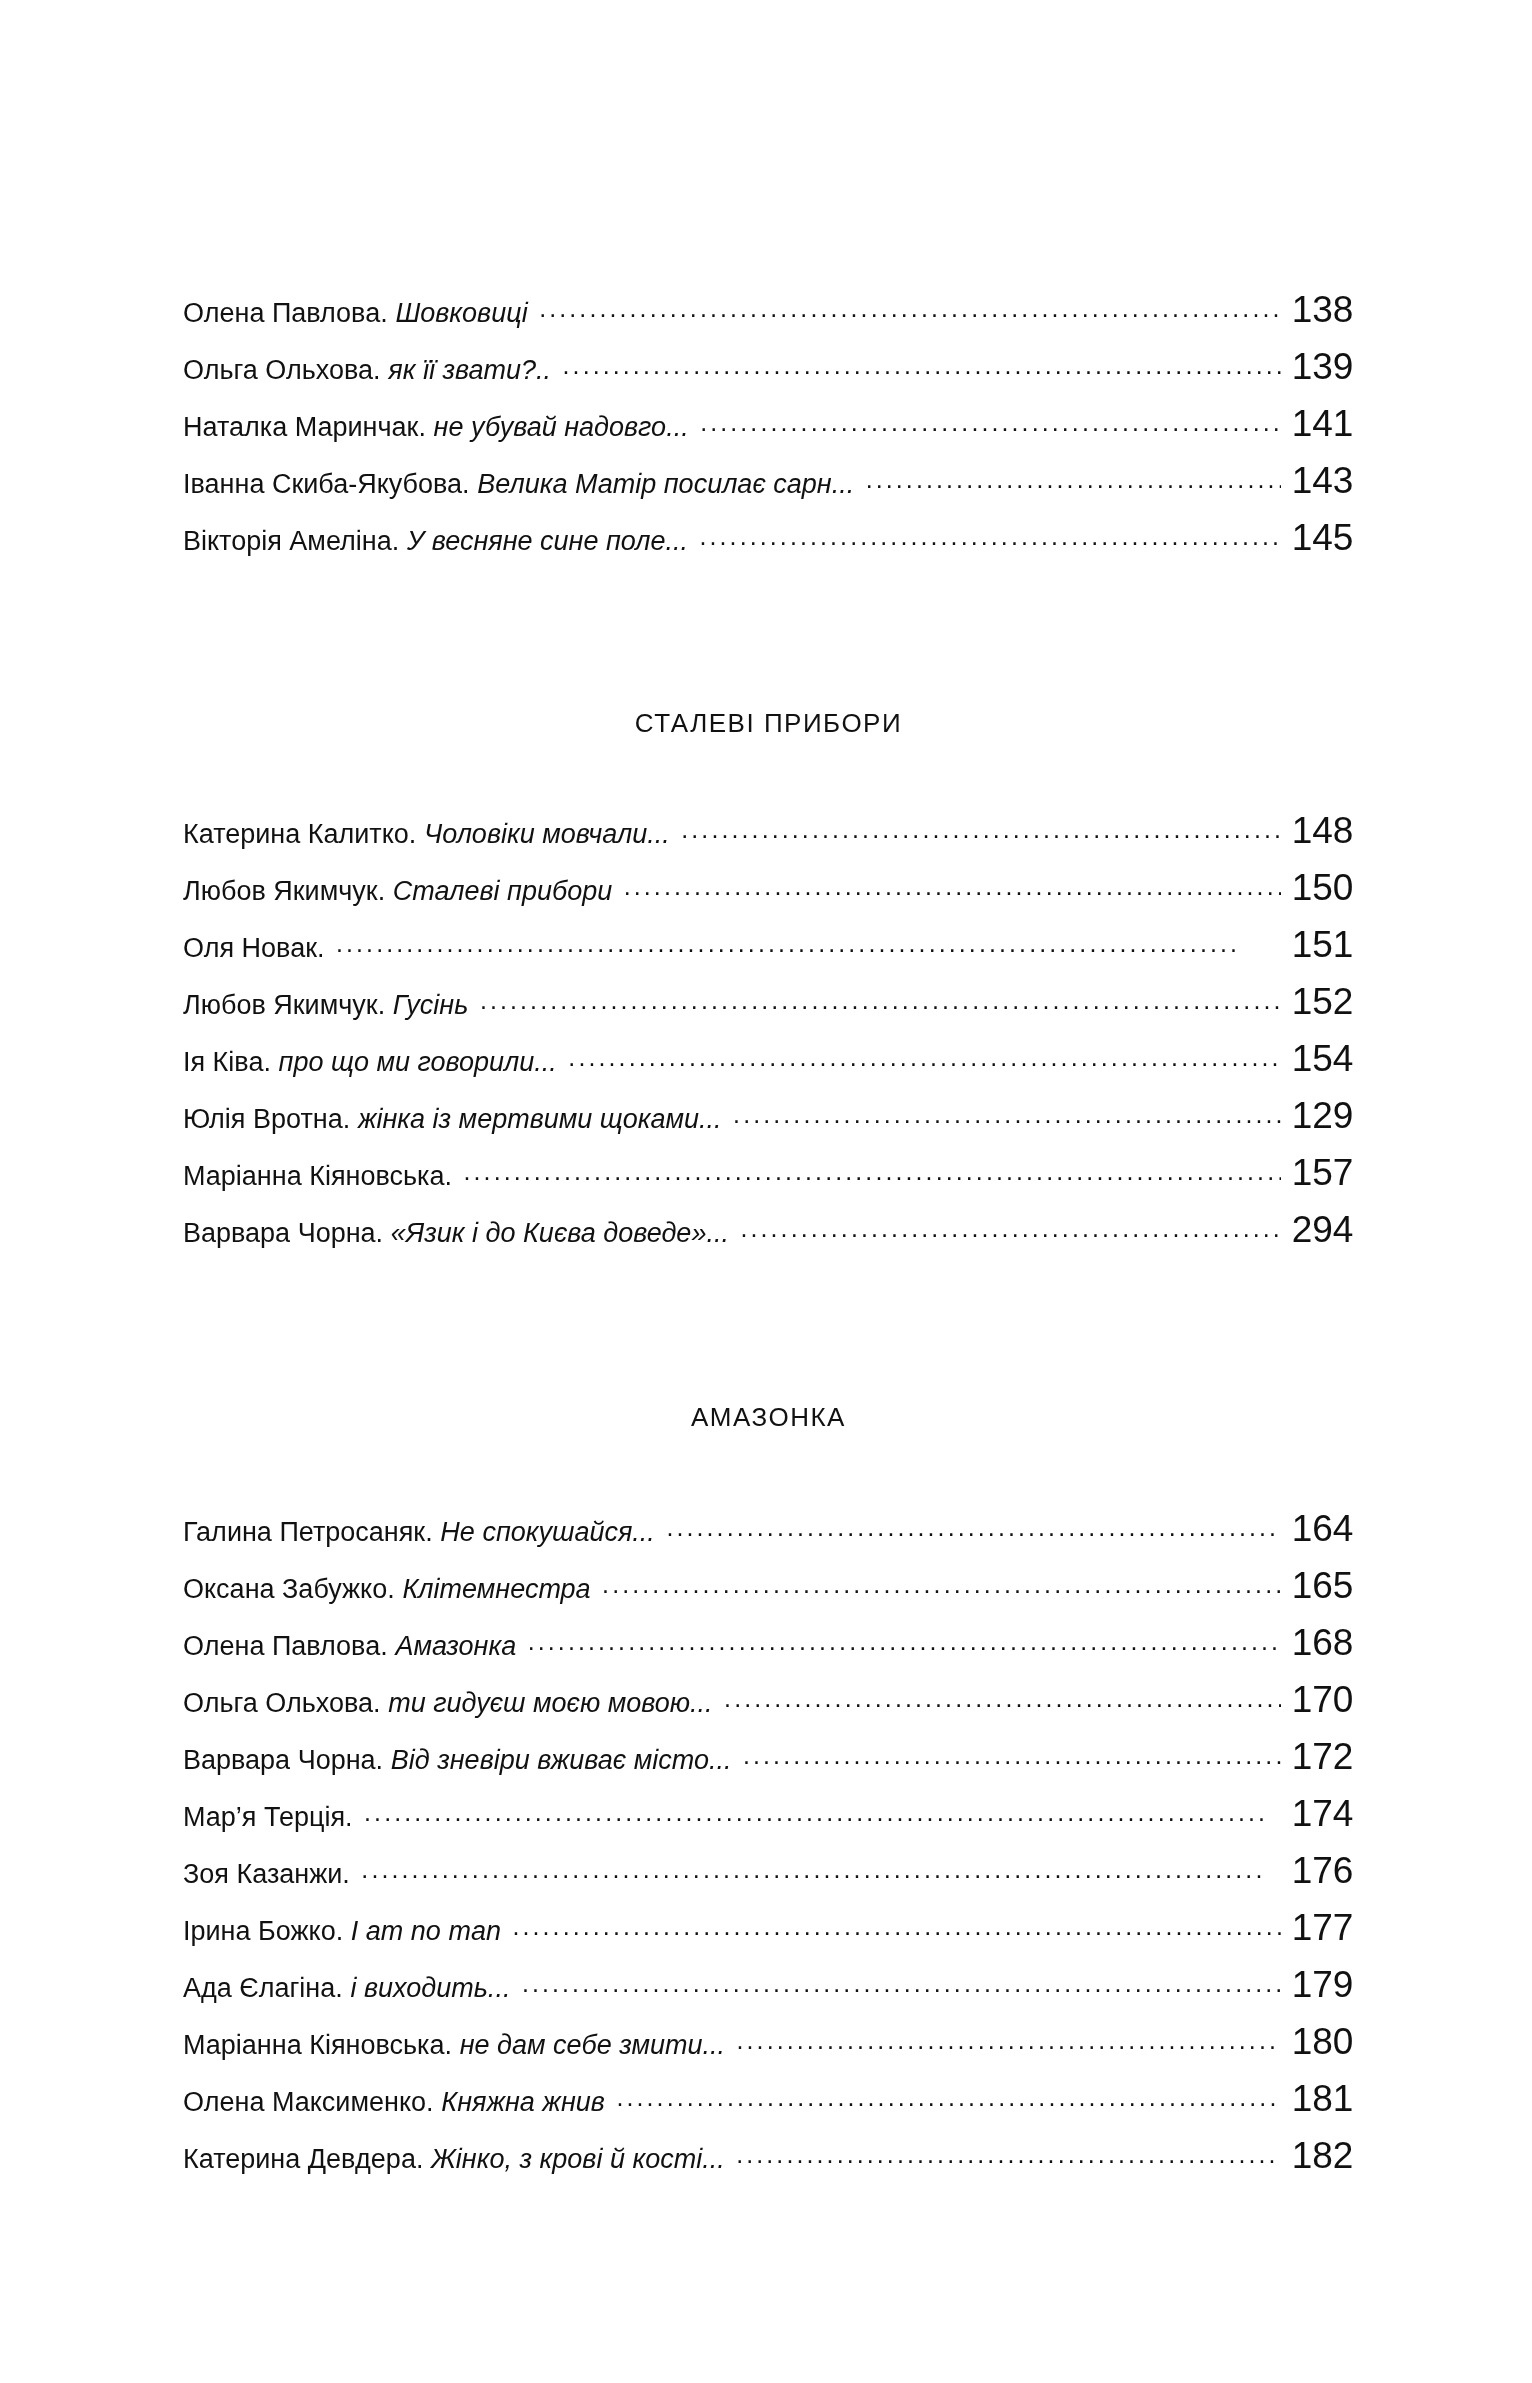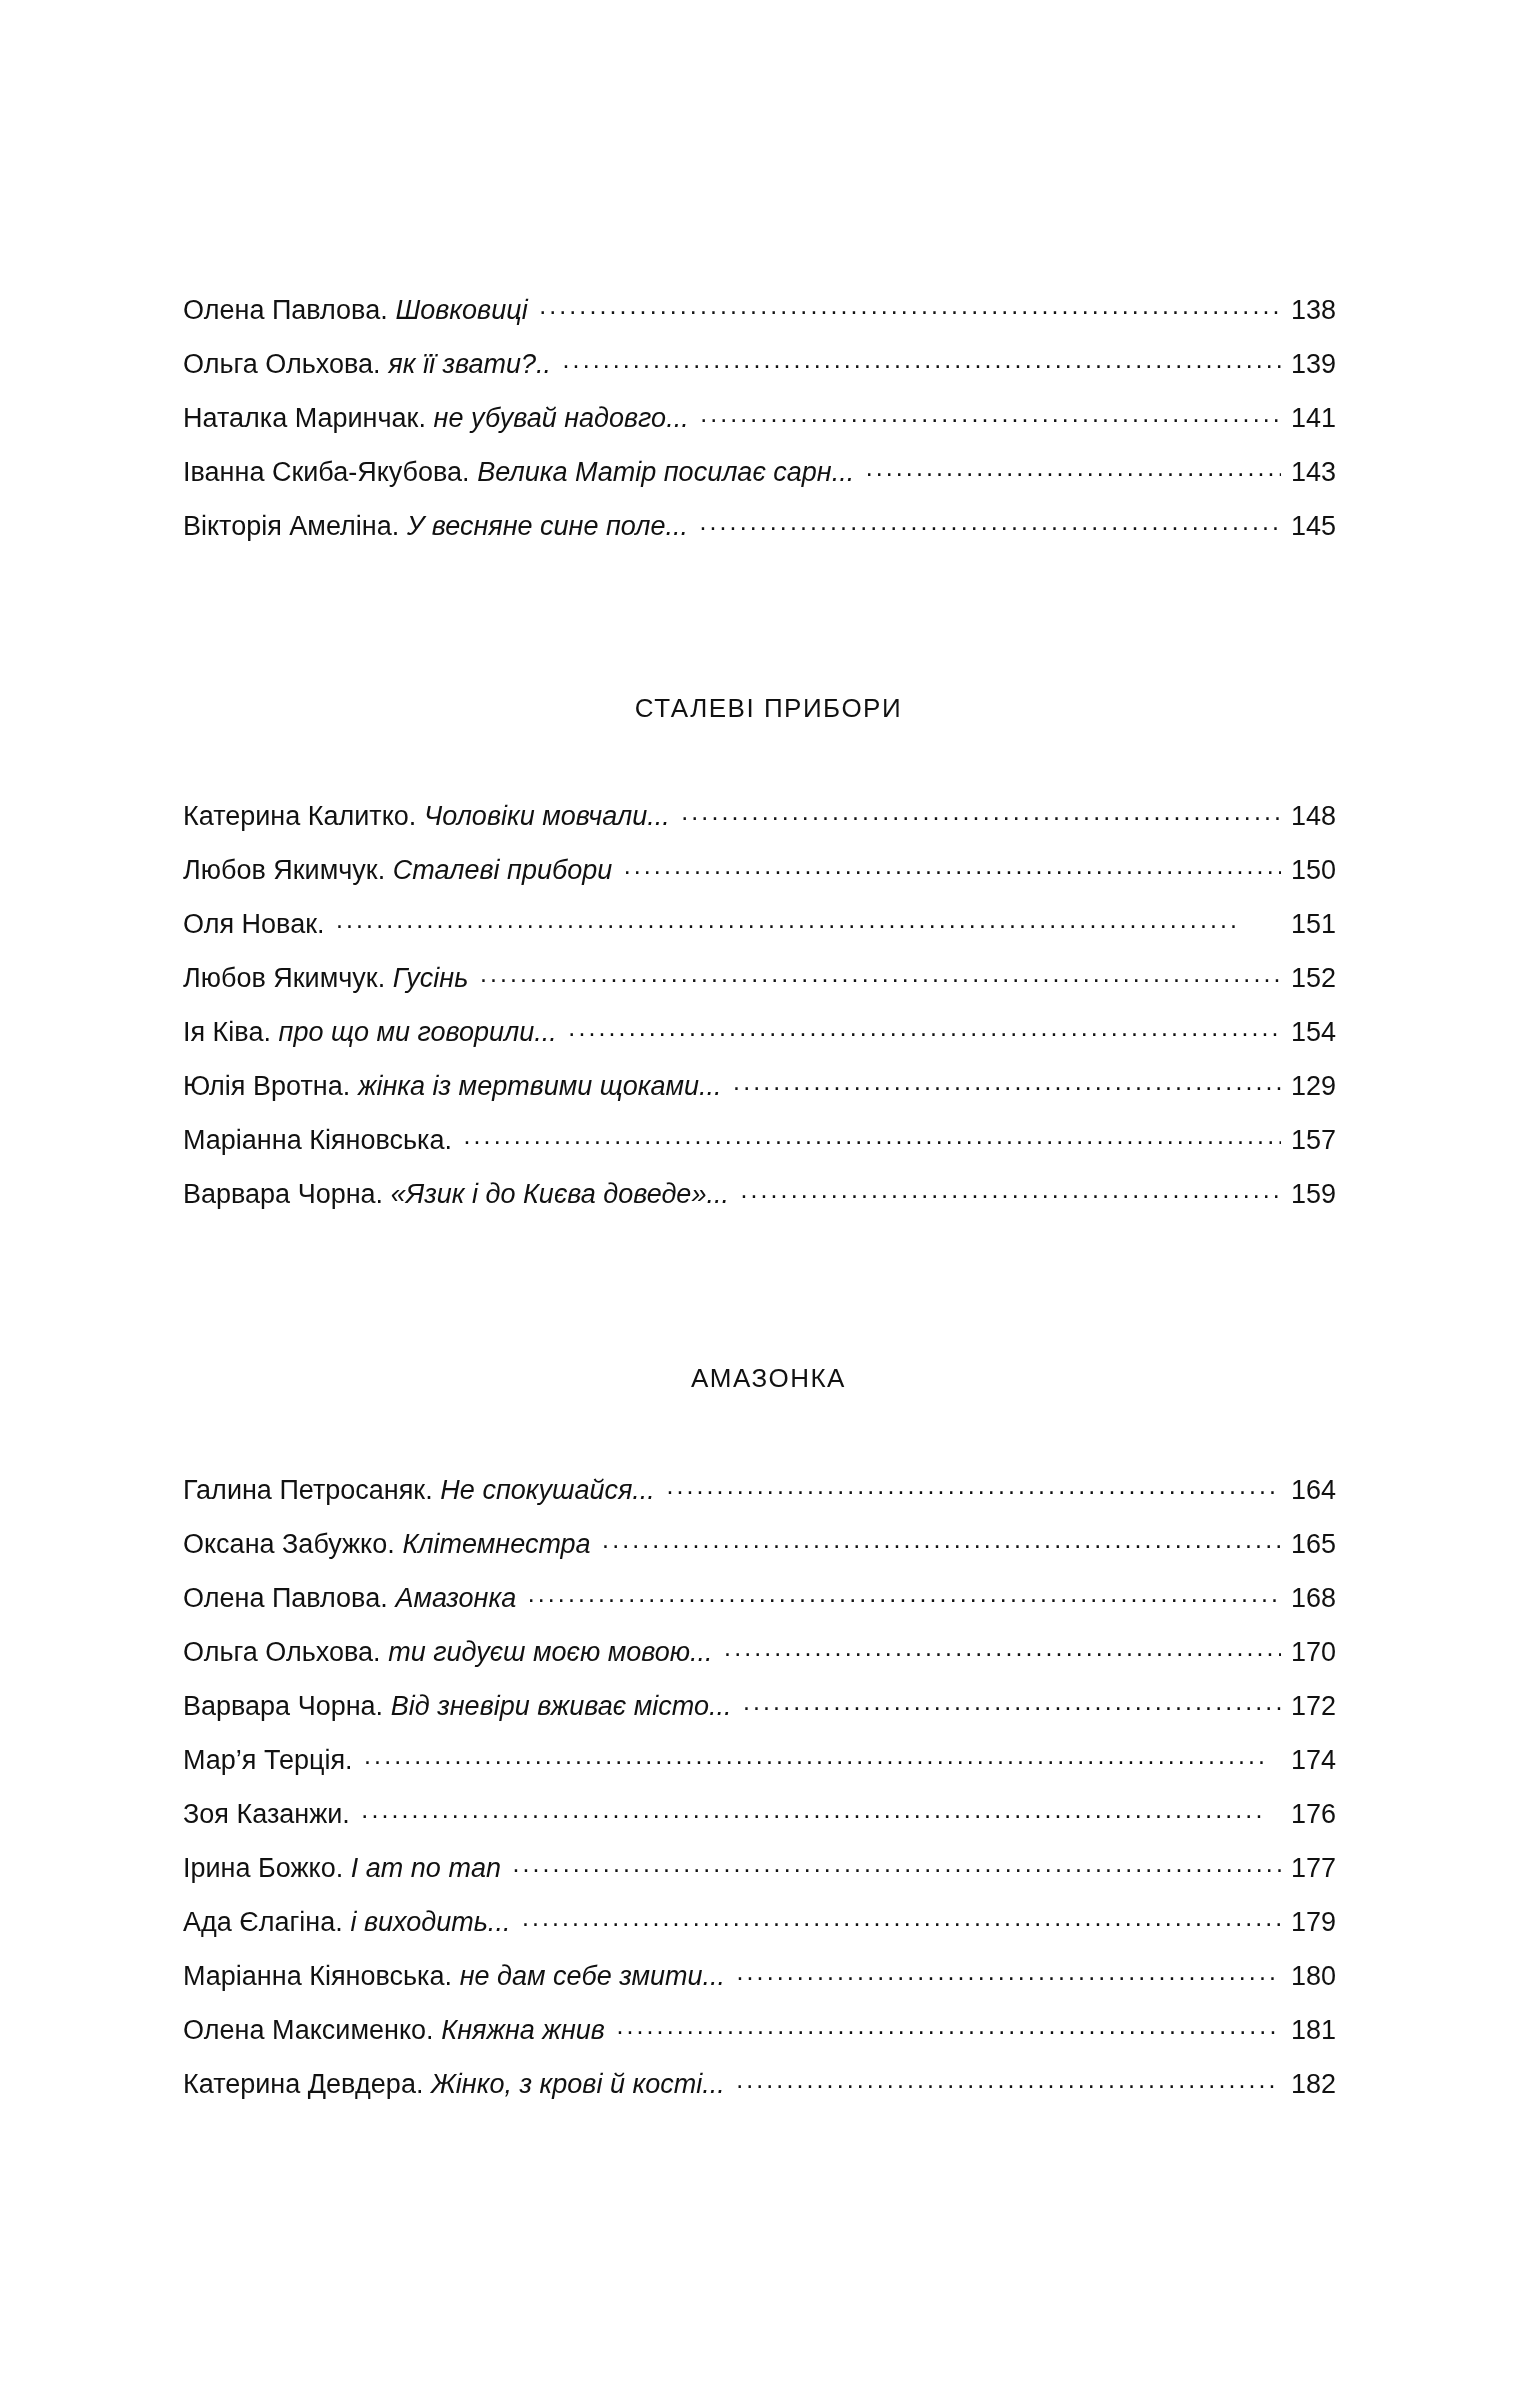--- a/index.html
+++ b/index.html
@@ -62,22 +62,22 @@
     position: relative;
     top: -4.8px;
     letter-spacing: 3.1px;
     font-size: 25px;
     color: #111;
     white-space: nowrap;
   }
   .entry .page-num {
     flex: 0 0 auto;
     width: 63px;
-    text-align: left;
-    font-size: 27px;
+    text-align: center;
+    font-size: 37px;
   }
 
   
   .gap-after-block-1 { height: 140px; }
   .gap-after-heading-1 { height: 65px; }
   .gap-after-block-2 { height: 142px; }
   .gap-after-heading-2 { height: 69px; }
 </style>
 </head>
 <body>
@@ -157,21 +157,21 @@
         </div>
         <div class="entry">
           <span class="author">Маріанна Кіяновська.</span>
           <span class="leader">..........................................................................................</span>
           <span class="page-num">157</span>
         </div>
         <div class="entry">
           <span class="author">Варвара Чорна.</span>
           <span class="title">«Язик і до Києва доведе»...</span>
           <span class="leader">..........................................................................................</span>
-          <span class="page-num">159</span>
+          <span class="page-num">294</span>
         </div>
       </div>
       <div class="gap-after-block-2"></div>
       <div class="section-heading">АМАЗОНКА</div>
       <div class="gap-after-heading-2"></div>
       <div class="toc-group">
         <div class="entry">
           <span class="author">Галина Петросаняк.</span>
           <span class="title">Не спокушайся...</span>
           <span class="leader">..........................................................................................</span>

